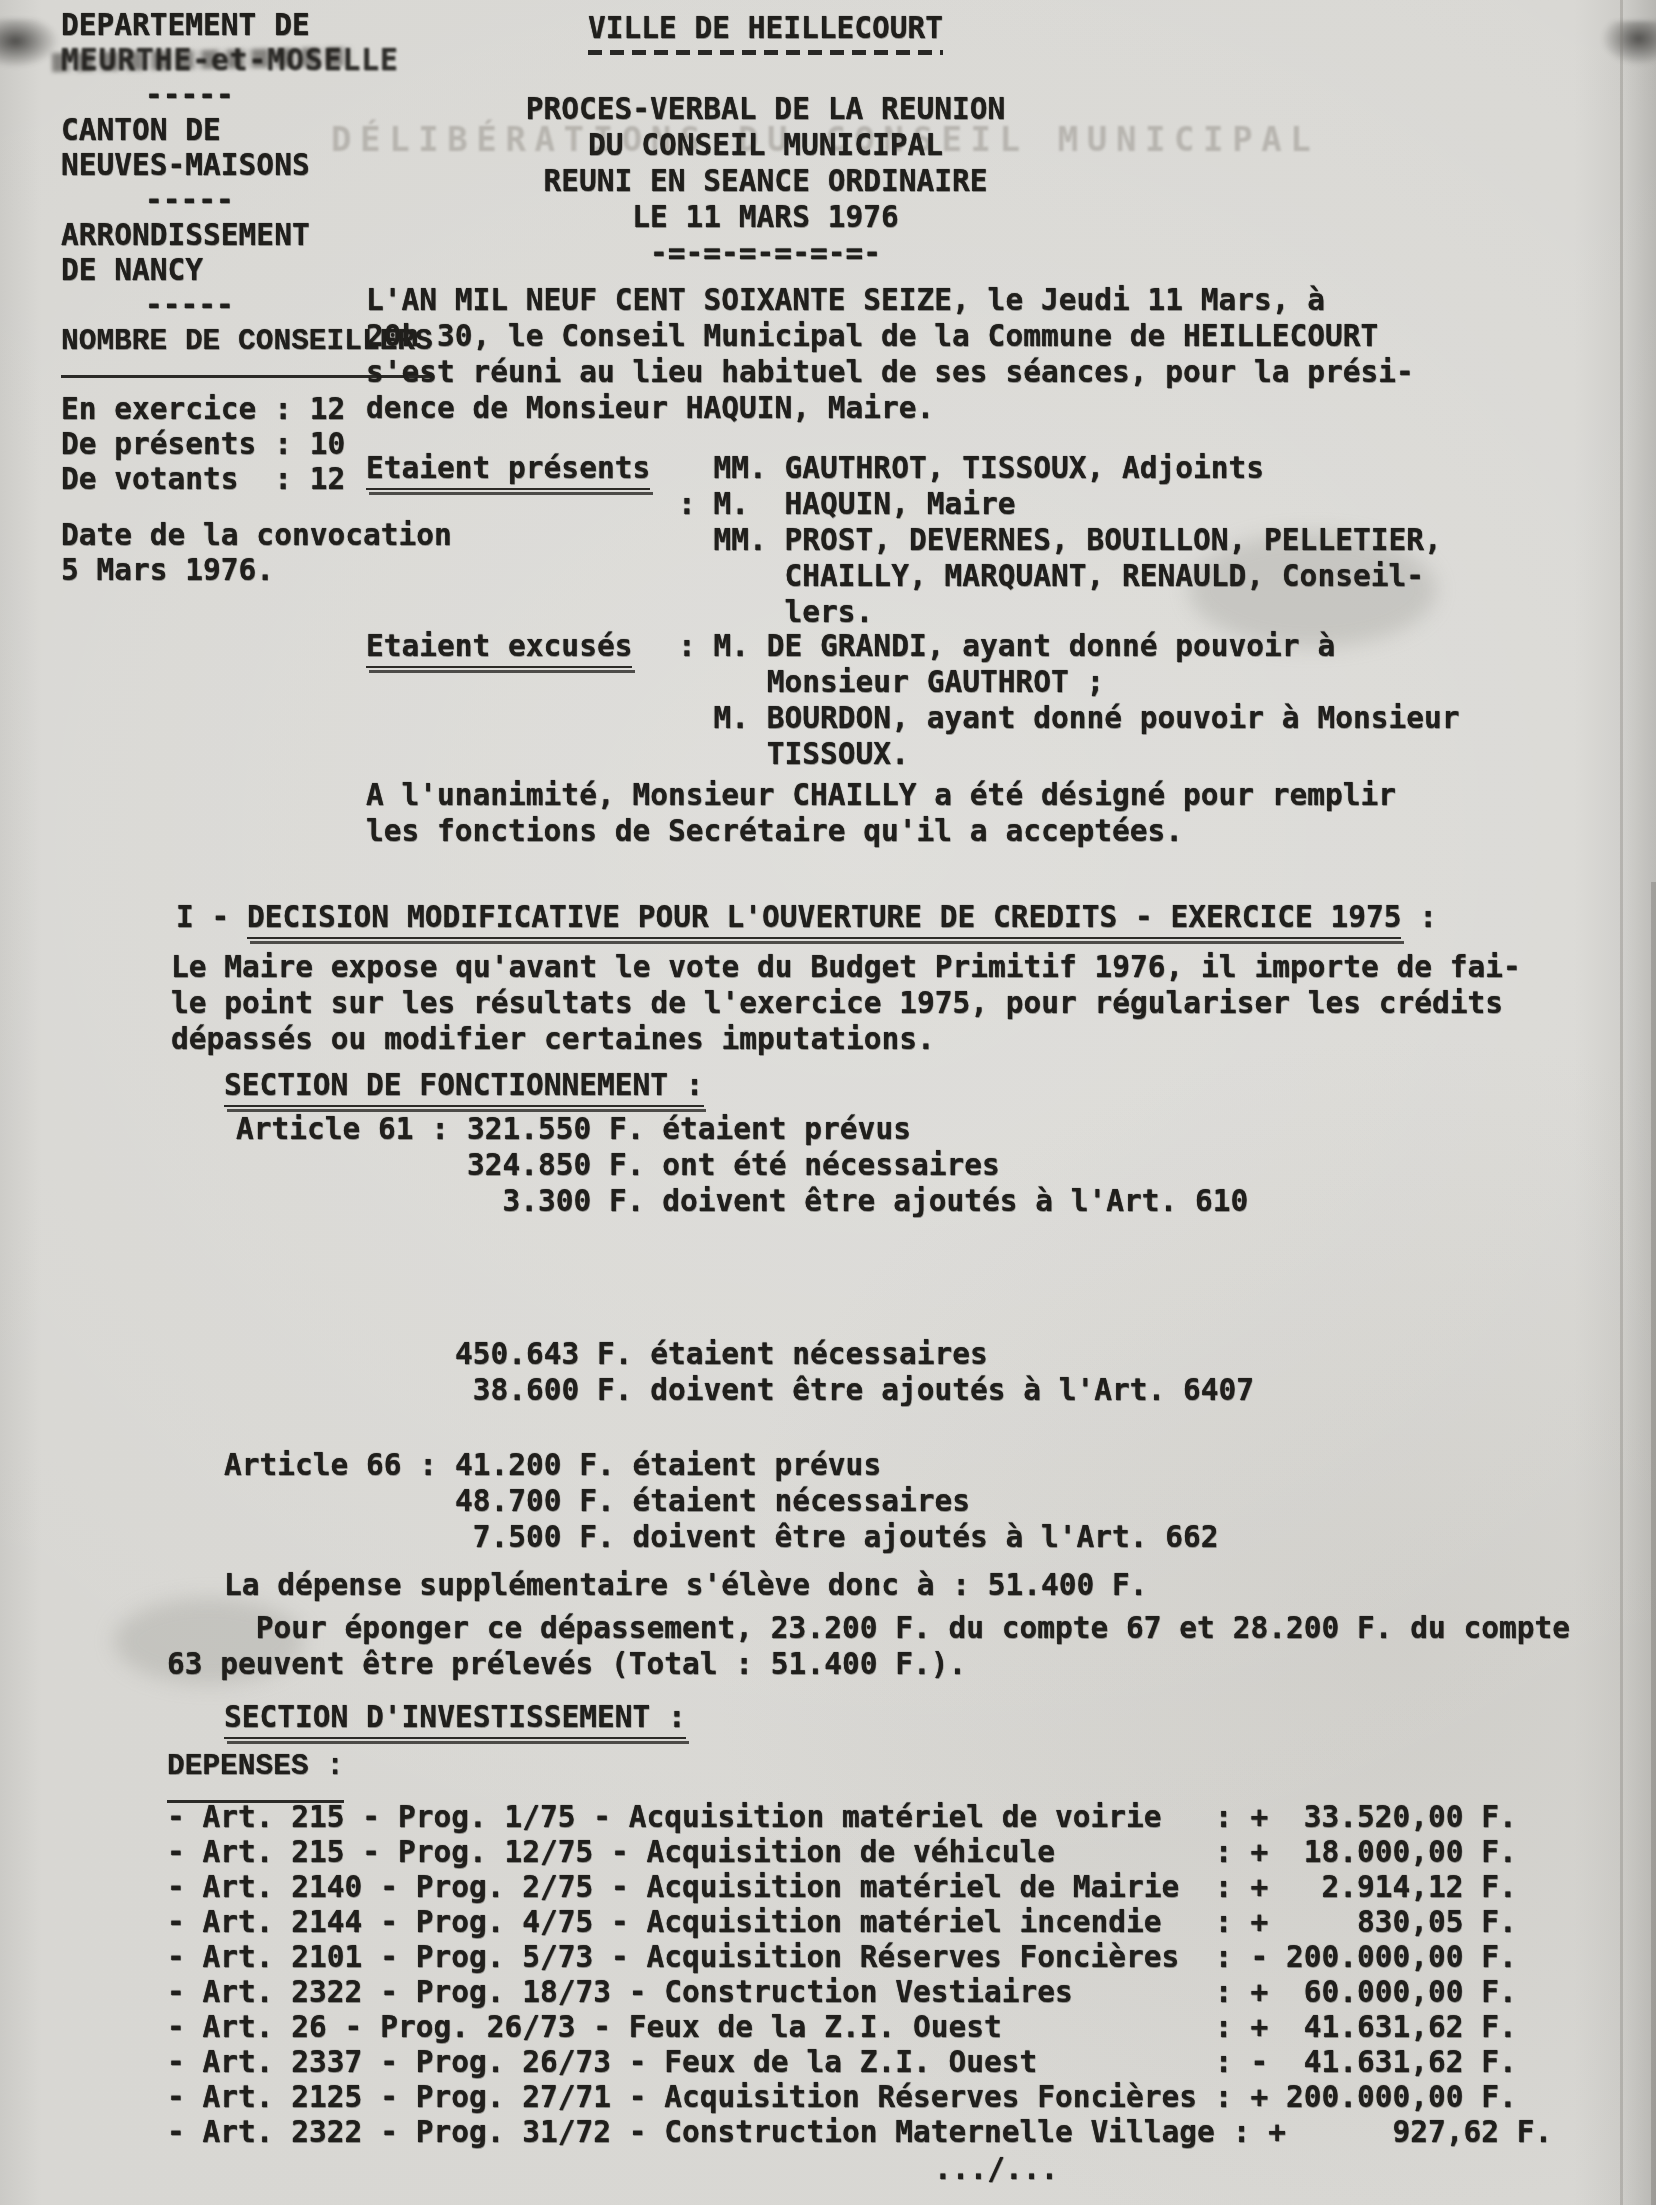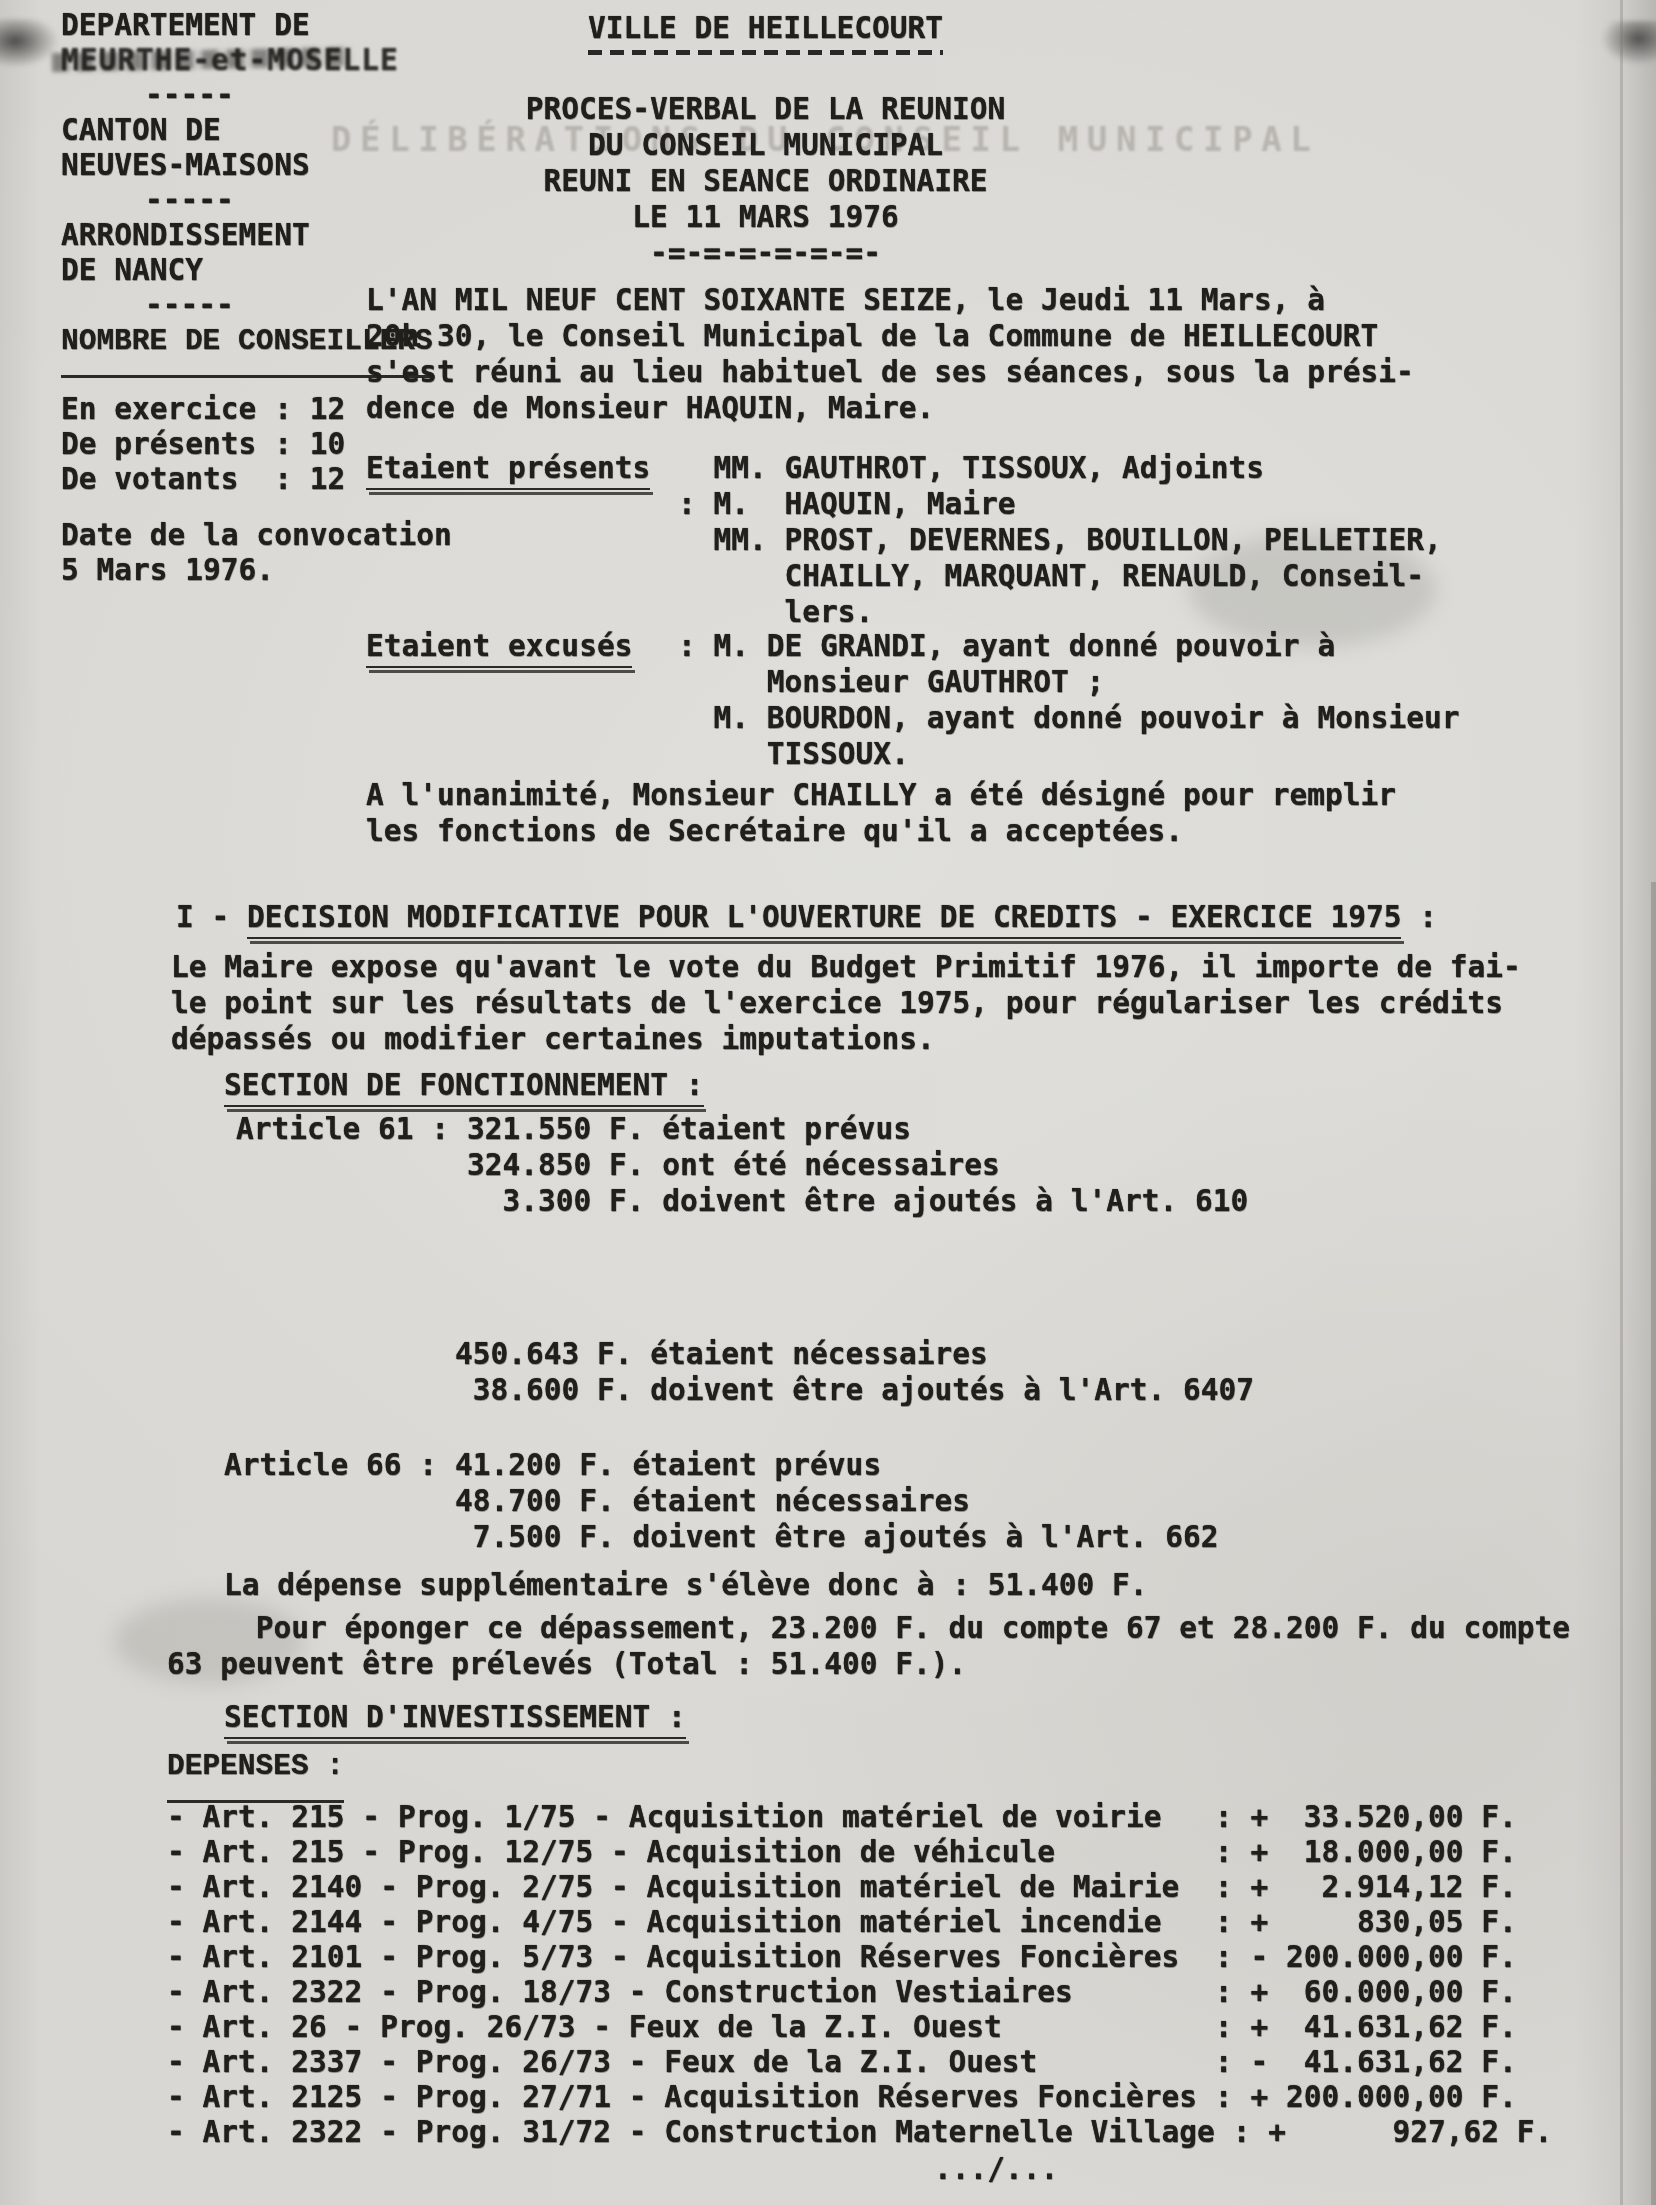--- a/index.html
+++ b/index.html
@@ -109,21 +109,21 @@
       <div class="t">DU CONSEIL MUNICIPAL</div>
       <div class="t">REUNI EN SEANCE ORDINAIRE</div>
       <div class="t">LE 11 MARS 1976</div>
       <div class="t">-=-=-=-=-=-=-</div>
     </div>
   </div>
 
   <div class="abs" style="left:366px;top:282px;">
     <div class="t">L'AN MIL NEUF CENT SOIXANTE SEIZE, le Jeudi 11 Mars, à</div>
     <div class="t">20h 30, le Conseil Municipal de la Commune de HEILLECOURT</div>
-    <div class="t">s'est réuni au lieu habituel de ses séances, sous la prési-</div>
+    <div class="t">s'est réuni au lieu habituel de ses séances, pour la prési-</div>
     <div class="t">dence de Monsieur HAQUIN, Maire.</div>
   </div>
 
   <div class="abs" style="left:366px;top:450px;">
     <span class="t u2" style="display:inline-block;">Etaient présents</span>
   </div>
   <div class="abs" style="left:678px;top:450px;">
     <div class="t">  MM. GAUTHROT, TISSOUX, Adjoints</div>
     <div class="t">: M.  HAQUIN, Maire</div>
     <div class="t">  MM. PROST, DEVERNES, BOUILLON, PELLETIER,</div>

